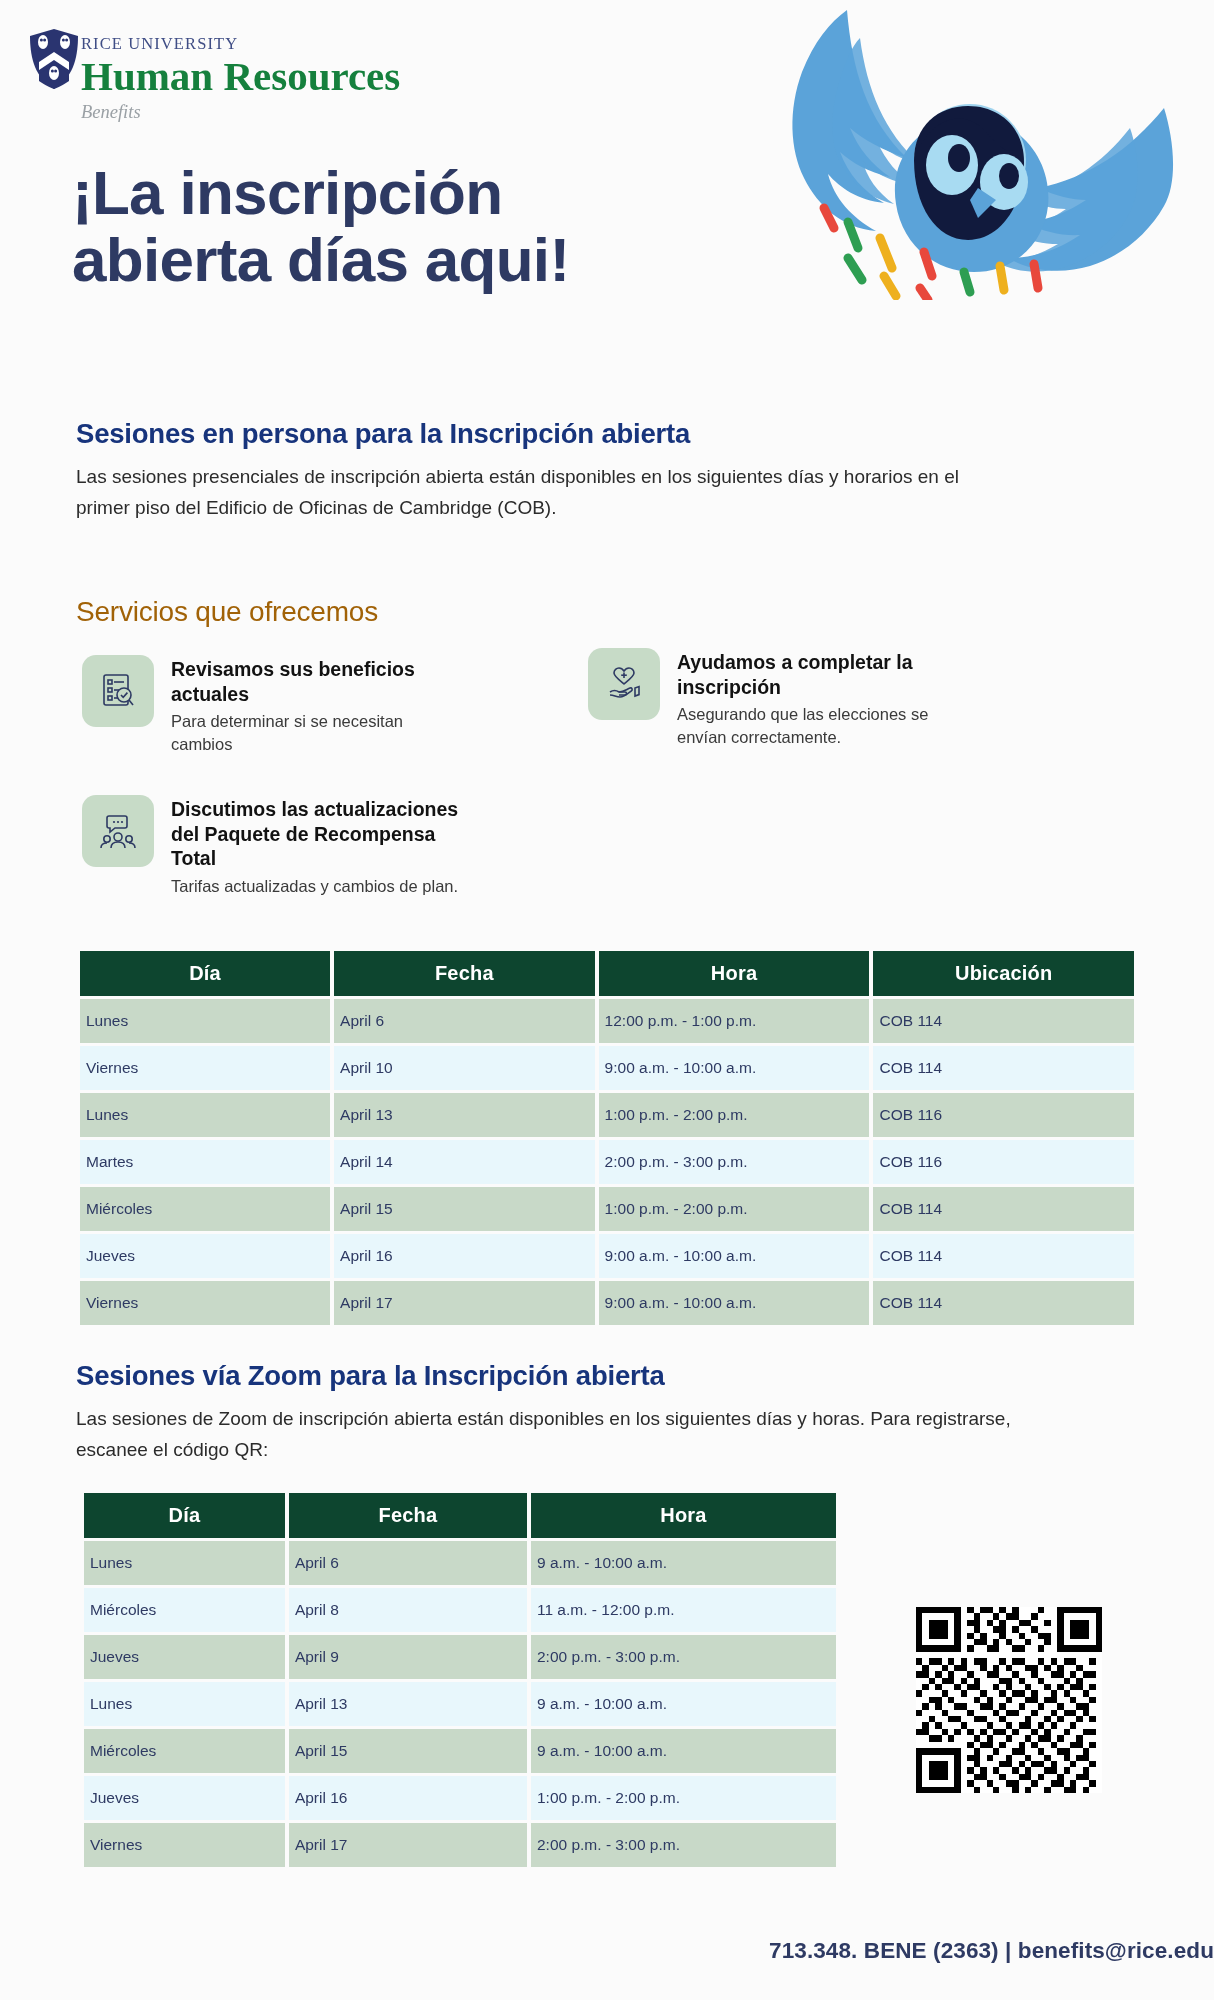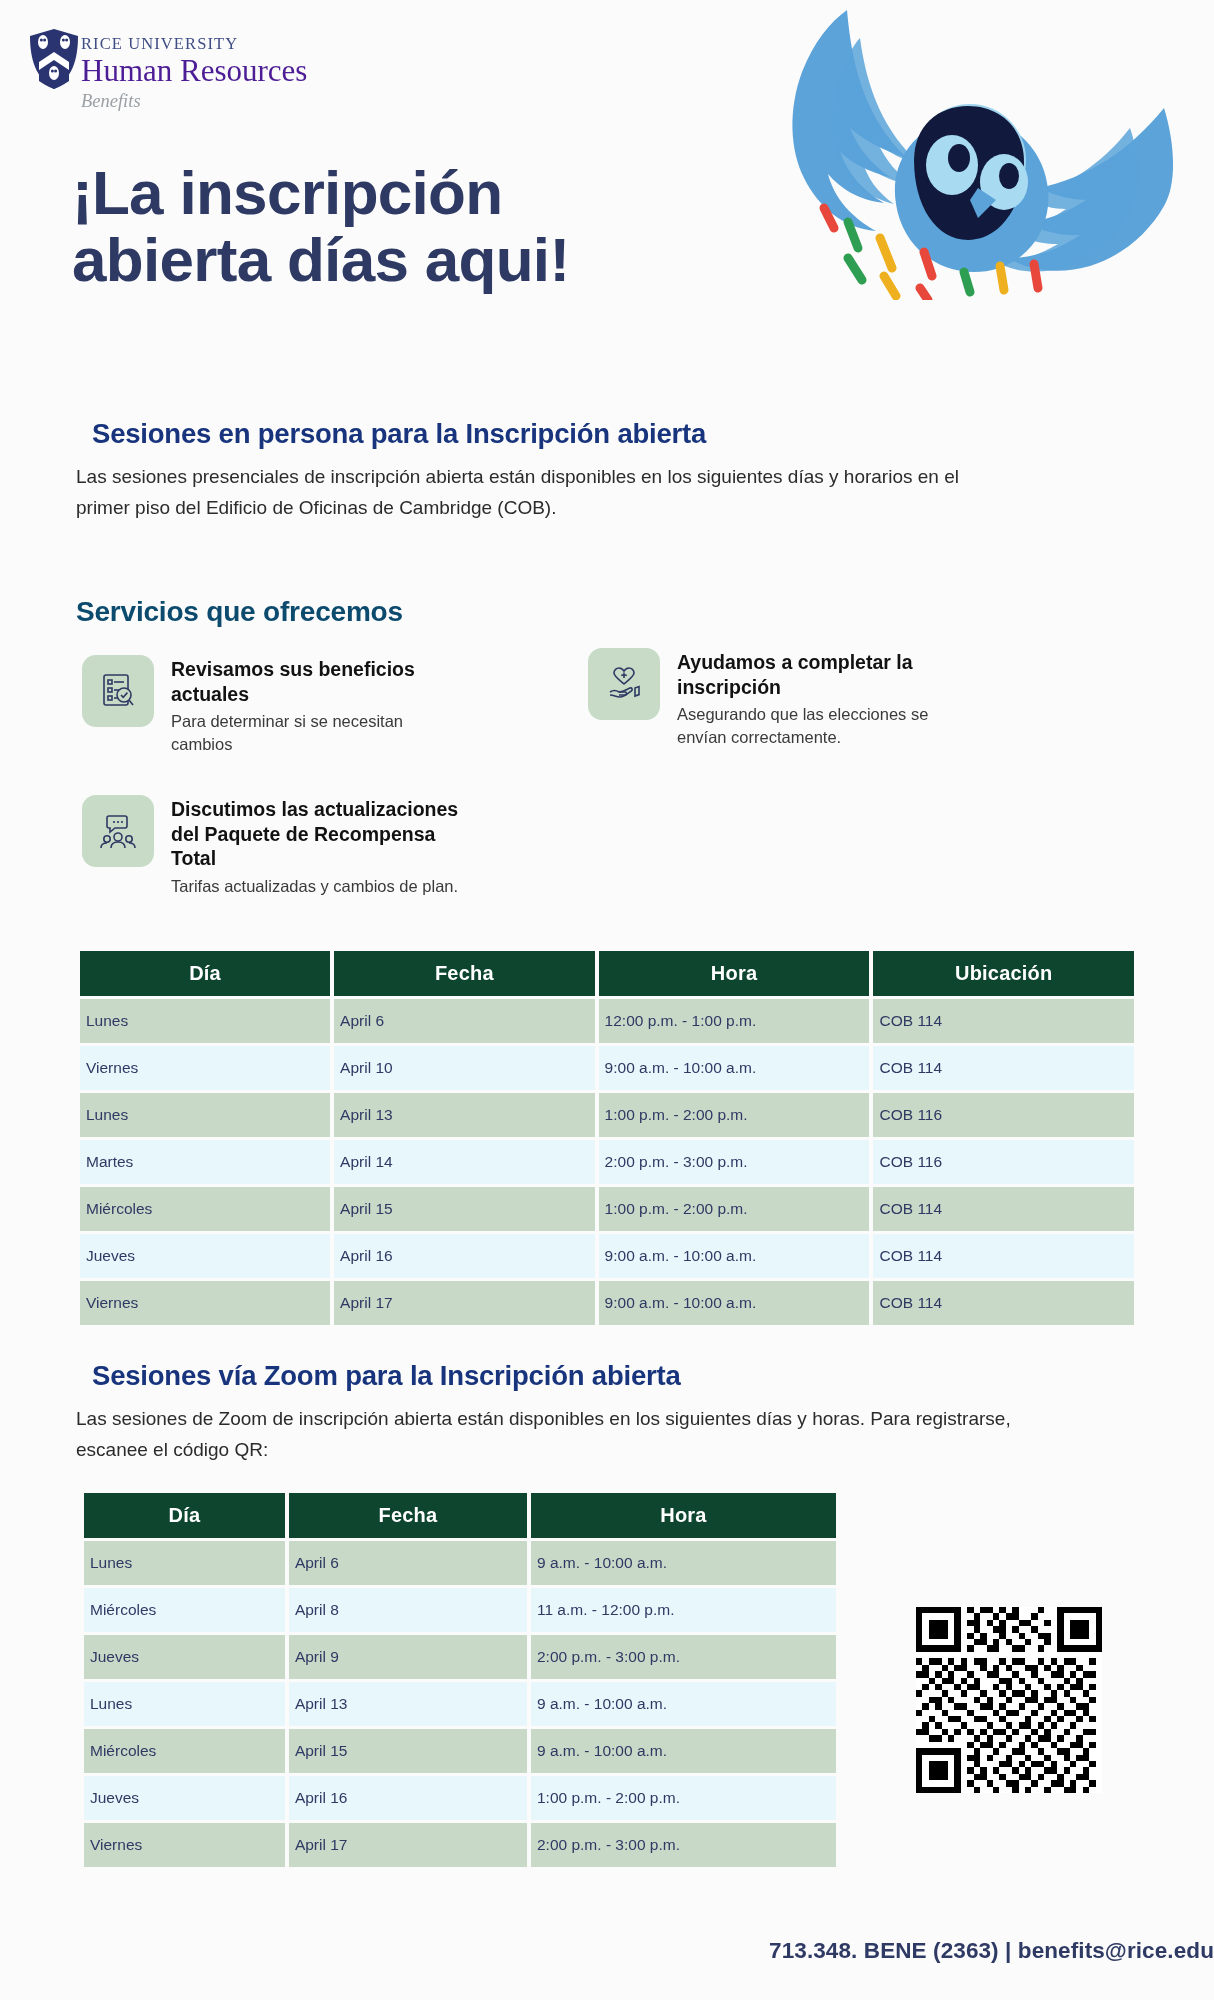--- a/index.html
+++ b/index.html
@@ -29,24 +29,24 @@
   .logo-text { padding-top: 6px; }
   .logo-rice {
     font-family: "Liberation Serif", serif;
     font-size: 16.5px;
     letter-spacing: 1.1px;
     color: #3f4d85;
     font-weight: 400;
   }
   .logo-hr {
     font-family: "Liberation Serif", serif;
-    font-size: 31px;
-    color: #4c1d95;
+    font-size: 41px;
+    color: #15803d;
     line-height: 1.12;
-    font-weight: 400;
+    font-weight: 700;
   }
   .logo-benefits {
     font-family: "Liberation Serif", serif;
     font-style: italic;
     font-size: 18.5px;
     color: #9aa0a5;
     margin-top: 2px;
   }
 
   
@@ -73,36 +73,35 @@
     z-index: 3;
   }
 
   .sec-h {
     position: absolute;
     left: 76px;
     font-size: 27.5px;
     font-weight: 700;
     color: #17347c;
     letter-spacing: -0.2px;
-    margin-left: 16px;
   }
   .body-p {
     position: absolute;
     left: 76px;
     font-size: 19px;
     line-height: 1.62;
     color: #2b2b2b;
   }
 
   .sec-h2 {
     position: absolute;
     left: 76px;
     font-size: 28px;
-    font-weight: 700;
-    color: #0c4a6e;
+    font-weight: 400;
+    color: #a16207;
     letter-spacing: -0.2px;
   }
 
   
   .svc {
     position: absolute;
     display: flex;
     gap: 17px;
     align-items: flex-start;
   }

